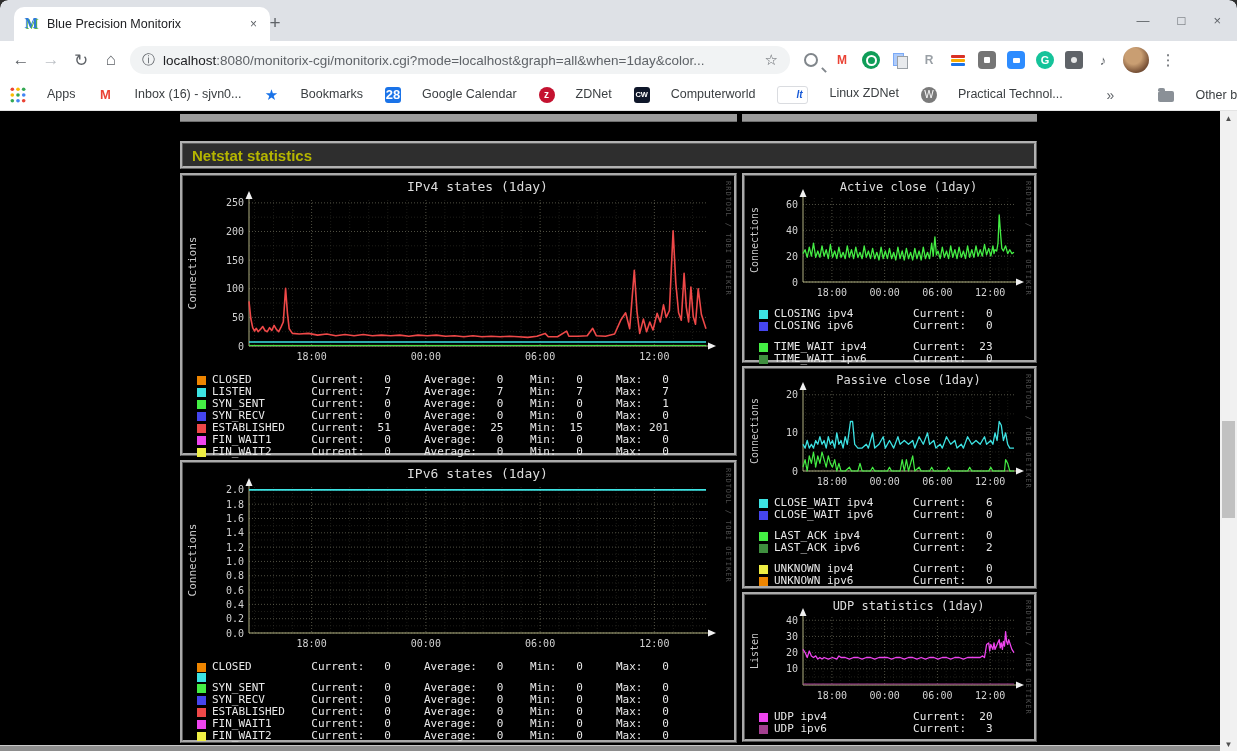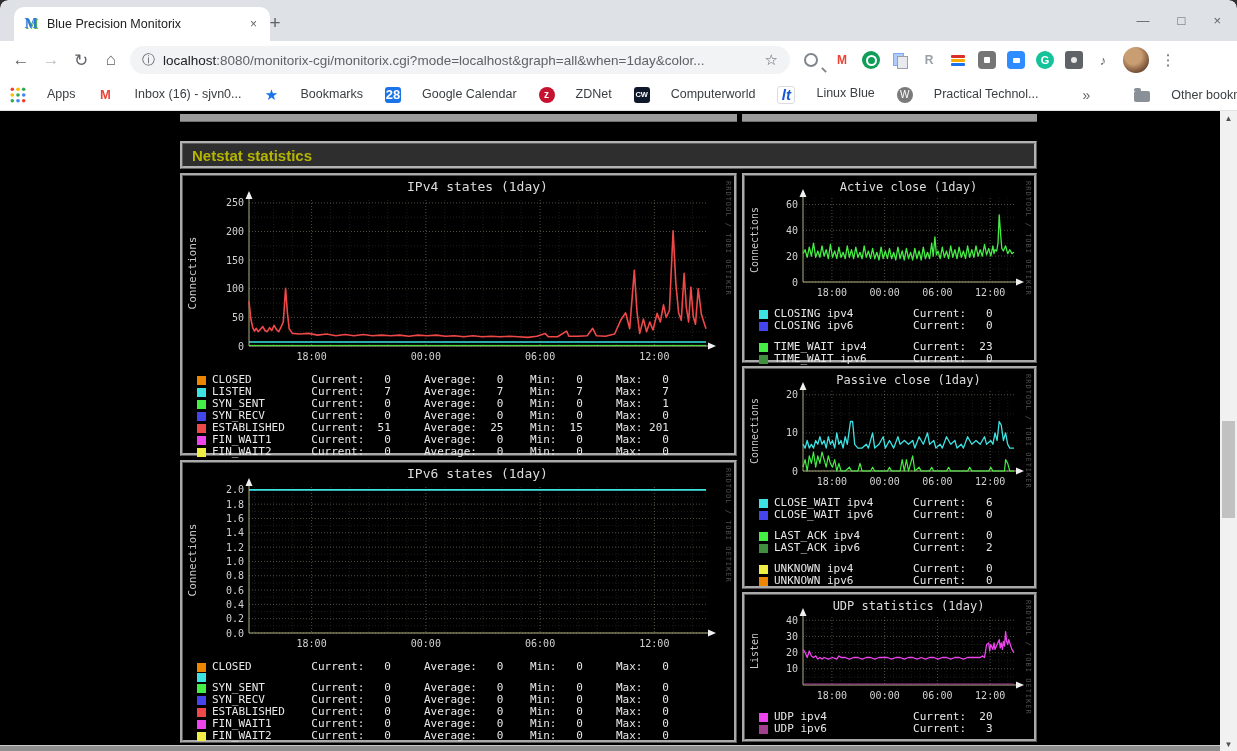--- a/index.html
+++ b/index.html
@@ -60,21 +60,21 @@
   
   .bookmarks{height:31px;background:#fff;display:flex;align-items:center;padding:0 10px;gap:22px;
     font-size:12.5px;color:#3c4043;border-bottom:1px solid #e4e4e4;}
   .bm{display:flex;align-items:flex-start;gap:21px;white-space:nowrap;}
   .bmi{width:16px;height:16px;display:flex;align-items:center;justify-content:center;font-weight:bold;border-radius:3px;}
   .bi-gmail{color:#ea4335;font-size:13px;}
   .bi-star{color:#1a73e8;font-size:15px;font-weight:normal;}
   .bi-cal{background:#1a73e8;color:#fff;font-size:13px;}
   .bi-zdnet{background:#c41230;color:#fff;font-size:10px;border-radius:50%;}
   .bi-cw{background:#0f172a;color:#fff;font-size:7.5px;}
-  .bi-lt{background:#fff;border:1px solid #dadce0;color:#1558d6;font-size:15px;font-style:italic;}
+  .bi-lt{background:#fff;border:1px solid #dadce0;color:#1558d6;font-size:10px;font-style:italic;padding-left:13px;}
   .bi-wp{background:#7a7a7a;color:#fff;border-radius:50%;font-size:10px;font-weight:normal;}
   .bm-spacer{flex:1;}
   .bm-chev{color:#5f6368;font-size:14px;}
   .bm-div{width:1px;height:18px;background:#dadce0;}
   .folder{width:16px;height:11px;background:#8a9097;border-radius:2px;position:relative;margin-top:3px;}
   .folder::before{content:"";position:absolute;top:-3px;left:0;width:7px;height:3px;background:#8a9097;border-radius:2px 2px 0 0;}
   
   .page{position:relative;height:641px;background:#000;}
   .stub{position:absolute;top:3px;height:7px;background:#9b9b9b;border-bottom:1px solid #6f6f6f;}
   .stub-l{left:180px;width:557px;}
@@ -186,21 +186,21 @@
     <span class="bm">
       <span class="bmi bi-zdnet">z</span>
       <span>ZDNet</span>
     </span>
     <span class="bm">
       <span class="bmi bi-cw">CW</span>
       <span>Computerworld</span>
     </span>
     <span class="bm">
       <span class="bmi bi-lt">lt</span>
-      <span>Linux Blue</span>
+      <span>Linux ZDNet</span>
     </span>
     <span class="bm">
       <span class="bmi bi-wp">W</span>
       <span>Practical Technol...</span>
     </span>
     <span class="bm-spacer"></span>
     <span class="bm-chev">»</span>
     <span class="bm-div"></span>
     <span class="bm">
       <span class="folder"></span>

